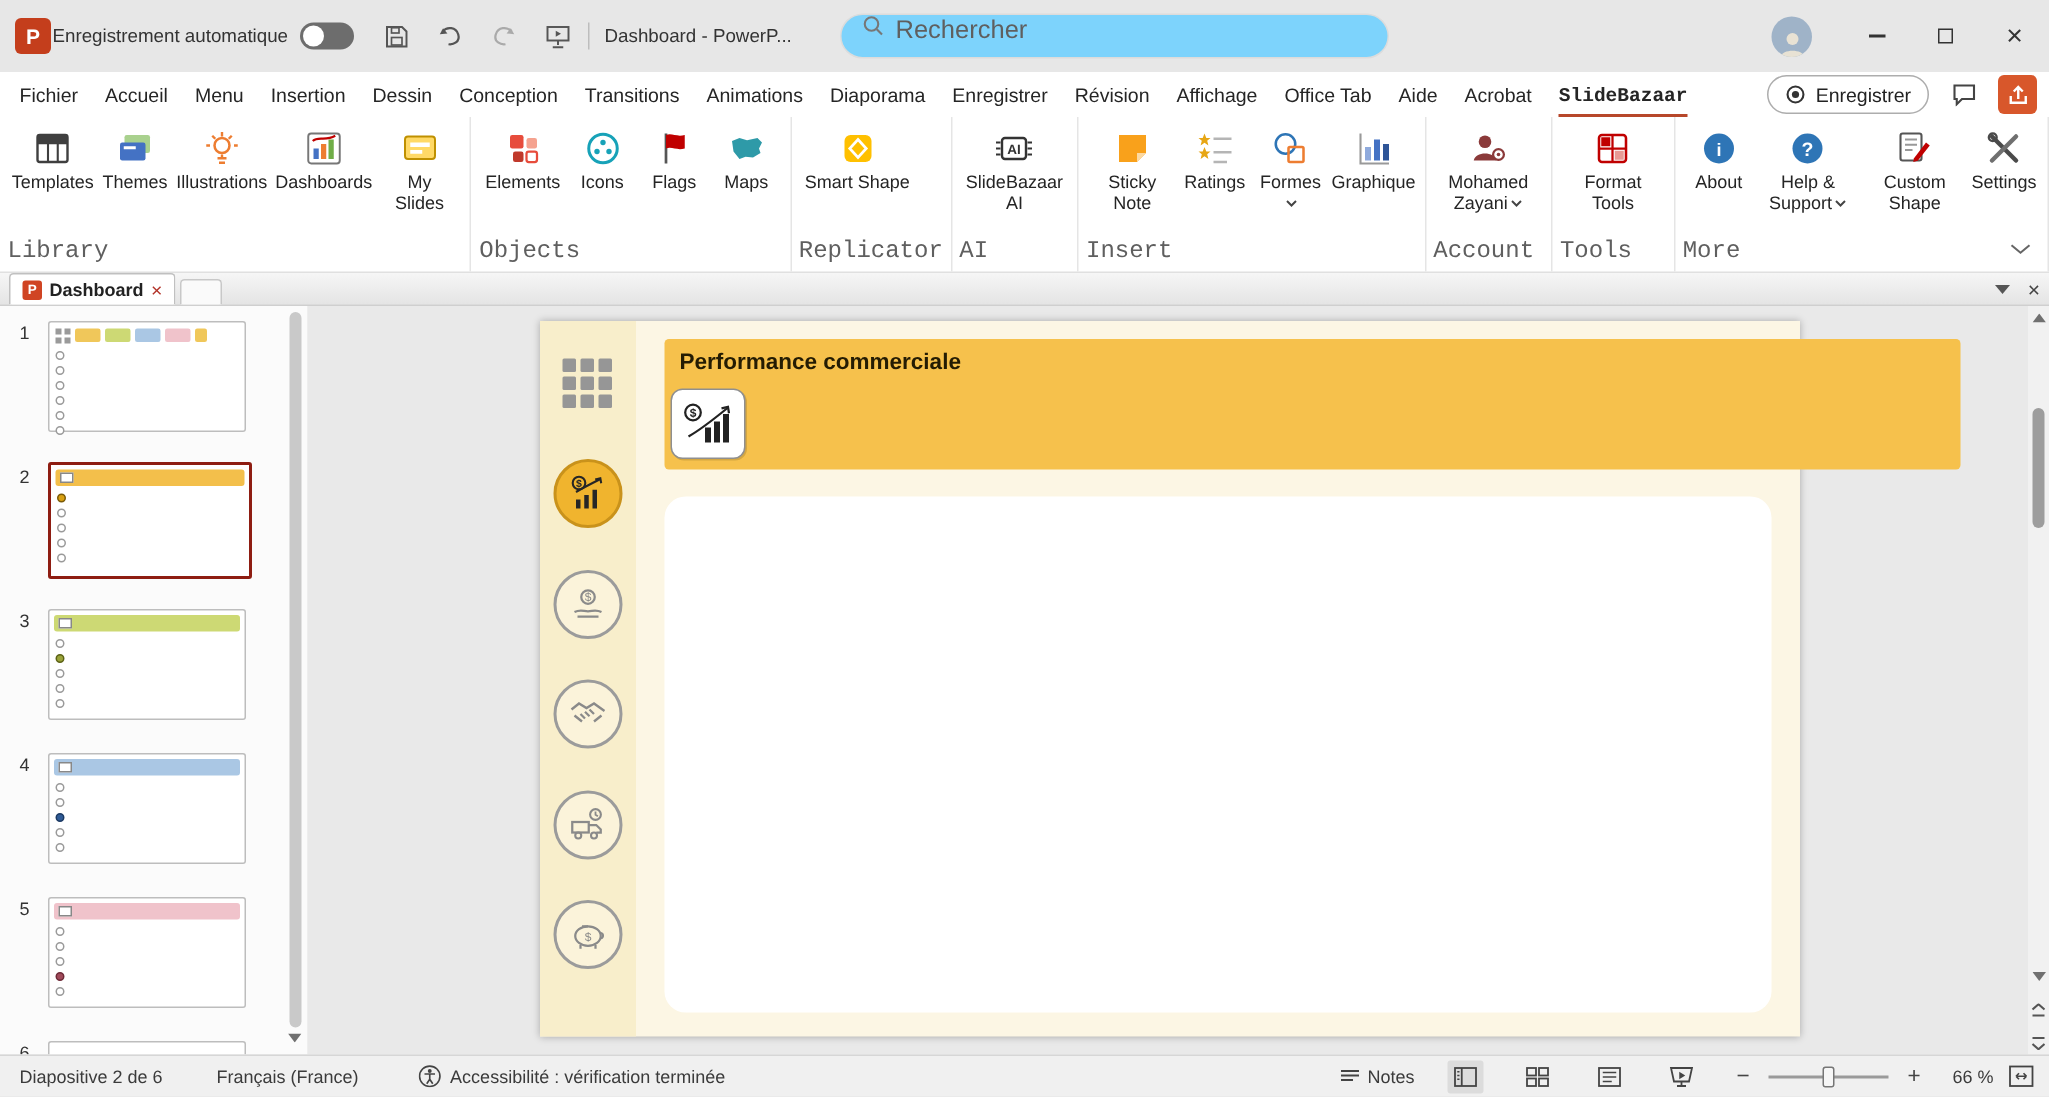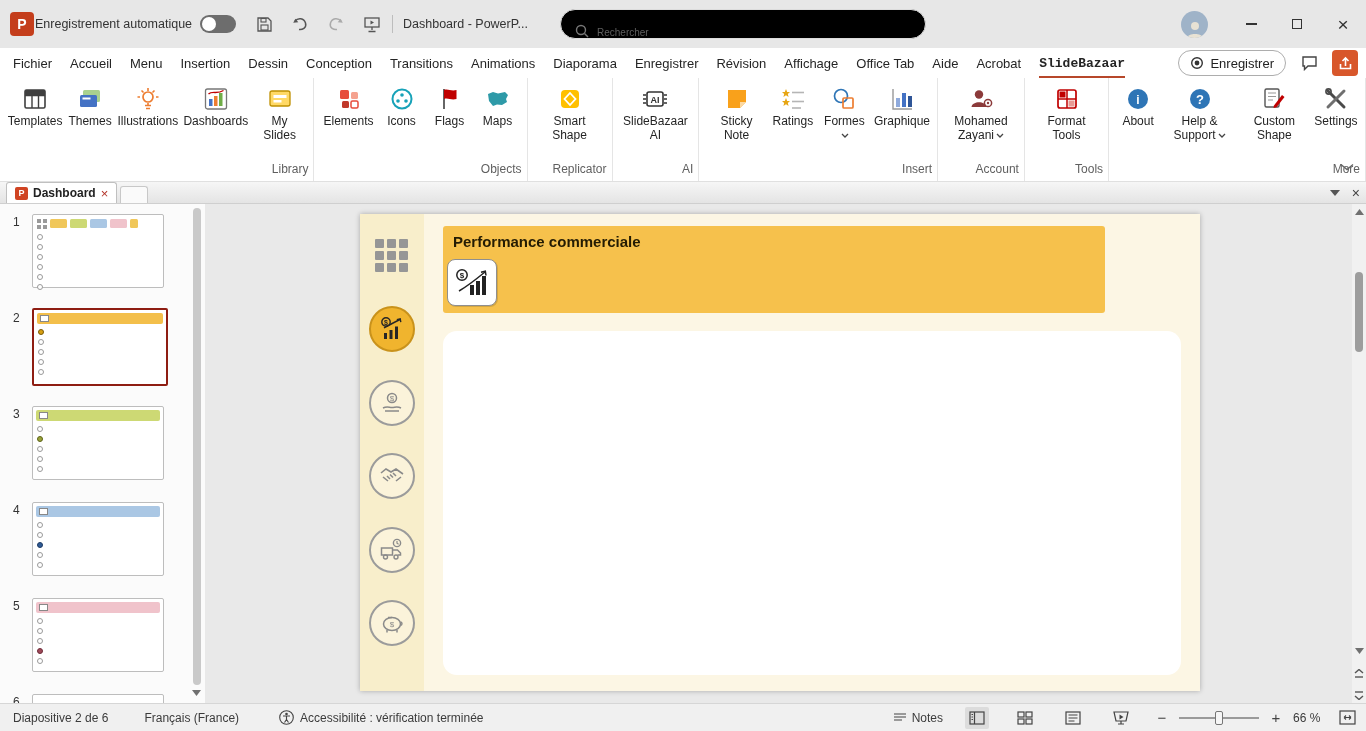--- a/index.html
+++ b/index.html
@@ -11,23 +11,23 @@
   .titlebar { height:48px; background:#e7e7e7; display:flex; align-items:center; position:relative; flex:none; }
   .pp-logo { width:24px; height:24px; background:#c43e1c; border-radius:4px; color:#fff; font-weight:bold;
              font-size:14px; display:flex; align-items:center; justify-content:center; margin-left:10px; }
   .autosave { font-size:12.5px; color:#333; margin-left:1px; }
   .toggle { width:36px; height:18px; background:#6d6d6d; border-radius:9px; margin-left:8px; position:relative; cursor:pointer; }
   .toggle .knob { width:14px; height:14px; border-radius:50%; background:#fff; position:absolute; left:2px; top:2px; }
   .tb-icons { display:flex; align-items:center; gap:16px; margin-left:18px; }
   .tb-icon { width:20px; height:20px; display:flex; align-items:center; justify-content:center; cursor:pointer; }
   .tb-sep { width:1px; height:18px; background:#bdbdbd; margin:0 10px; }
   .doc-title { font-size:12.5px; color:#333; white-space:nowrap; }
-  .searchbox { position:absolute; left:560px; top:9px; width:366px; height:30px; background:#000000;
-               border:1px solid #dcdcdc; border-radius:15px; display:flex; align-items:flex-end; color:#5f5f5f;
-               font-size:10px; cursor:text; }
+  .searchbox { position:absolute; left:560px; top:9px; width:366px; height:30px; background:#7dd3fc;
+               border:1px solid #dcdcdc; border-radius:15px; display:flex; align-items:flex-start; color:#5f5f5f;
+               font-size:17px; cursor:text; }
   .searchbox svg { margin:0 8px 0 14px; }
   .tb-right { position:absolute; right:0; top:0; height:48px; display:flex; align-items:center; }
   .avatar { width:27px; height:27px; border-radius:50%; background:#9fb3c8; overflow:hidden; margin-right:20px;
             display:flex; align-items:flex-end; justify-content:center; cursor:pointer; }
   .winbtn { width:46px; height:48px; display:flex; align-items:center; justify-content:center; cursor:pointer; color:#333; }
   .min-glyph { width:11px; height:2px; background:#333; }
   .max-glyph { width:10px; height:10px; border:1.5px solid #333; }
   .close-glyph { font-size:19px; line-height:1; }
 
   
@@ -44,21 +44,21 @@
                justify-content:center; cursor:pointer; }
 
   
   .ribbon { height:104px; background:#fff; display:flex; position:relative; flex:none; border-bottom:1px solid #e0e0e0; }
   .rgroup { display:flex; flex-direction:column; border-right:1px solid #e5e5e5; padding:3px 5px 0; }
   .rbtns { display:flex; flex:1; align-items:flex-start; }
   .rbtn { min-width:48px; padding:3px 4px 0; display:flex; flex-direction:column; align-items:center; cursor:pointer; border-radius:3px; }
   .ric { height:30px; display:flex; align-items:center; justify-content:center; }
   .rlabel { font-size:12px; line-height:14px; text-align:center; color:#252525; max-width:72px; }
   .rlabel svg { vertical-align:middle; margin-left:2px; }
-  .glabel { margin-top:auto; font-size:12px; color:#5f5f5f; text-align:right; padding:2px 0 5px; }
+  .glabel { margin-top:auto; font-size:16px; color:#5f5f5f; text-align:left; padding:2px 0 5px;font-family:Liberation Mono, monospace; }
   .ribbon-collapse { position:absolute; right:12px; bottom:6px; cursor:pointer; }
 
   
   .tabbar { height:22px; background:linear-gradient(#f6f6f6,#e4e4e4); border-bottom:1px solid #cfcfcf;
             display:flex; align-items:flex-end; position:relative; flex:none; }
   .doctab { height:21px; background:#fff; border:1px solid #c0c0c0; border-bottom:none; border-radius:3px 3px 0 0;
             display:flex; align-items:center; gap:5px; padding:0 8px; margin-left:6px; cursor:pointer; }
   .doctab .mini-pp { width:13px; height:13px; background:#d04423; border-radius:2px; color:#fff; font-size:9px;
                      font-weight:bold; display:flex; align-items:center; justify-content:center; }
   .doctab .tlabel { font-size:12px; font-weight:bold; color:#222; }
@@ -102,21 +102,21 @@
   .canvas { flex:1; background:#e9e9e9; position:relative; min-width:0; }
   .slide { position:absolute; left:155px; top:10px; width:840px; height:477px; background:#fcf6e4;
            box-shadow:0 0 5px rgba(0,0,0,0.28); }
   .strip { position:absolute; left:0; top:0; bottom:0; width:64px; background:#f8eecb; }
   .strip-grid { position:absolute; left:15px; top:25px; width:33px; height:33px; display:grid;
                 grid-template-columns:repeat(3,9px); grid-template-rows:repeat(3,9px); gap:3px; cursor:pointer; }
   .strip-grid span { background:#969696; border-radius:1px; }
   .navcircle { position:absolute; left:9px; width:46px; height:46px; border-radius:50%; border:2px solid #9b9b9b;
                background:#fbf3da; display:flex; align-items:center; justify-content:center; cursor:pointer; }
   .navcircle.active { background:#f0b42e; border-color:#c9921b; }
-  .slide-header { position:absolute; left:83px; top:12px; width:662px; height:87px; background:#f6c14c; border-radius:3px; }
+  .slide-header { position:absolute; left:83px; top:12px; width:864px; height:87px; background:#f6c14c; border-radius:3px; }
   .slide-title { position:absolute; left:10px; top:7px; font-size:15px; font-weight:bold; color:#241c03; }
   .hdr-iconbox { position:absolute; left:4px; top:33px; width:50px; height:47px; background:#fff; border:1px solid #8f8f8f;
                  border-radius:8px; display:flex; align-items:center; justify-content:center; box-shadow:1px 1px 0 #00000022; cursor:pointer; }
   .slide-body { position:absolute; left:83px; top:117px; width:738px; height:344px; background:#fff; border-radius:14px; }
 
   
   .vscroll { width:14px; background:#f1f1f1; position:relative; flex:none; }
   .vthumb { position:absolute; left:3px; top:68px; width:8px; height:80px; background:#9d9d9d; border-radius:4px; }
   .varrow { position:absolute; left:0; width:14px; height:16px; display:flex; align-items:center; justify-content:center; cursor:pointer; }
 
@@ -130,21 +130,21 @@
   .sb-right { position:absolute; right:10px; display:flex; align-items:center; }
   .sb-notes { display:flex; align-items:center; gap:5px; cursor:pointer; margin-right:22px; }
   .sb-views { display:flex; align-items:center; gap:24px; margin-right:22px; }
   .viewbtn { width:24px; height:22px; display:flex; align-items:center; justify-content:center; cursor:pointer; border-radius:2px; }
   .viewbtn.active { background:#dcdcdc; }
   .zoomctl { display:flex; align-items:center; gap:10px; }
   .zbtn { font-size:15px; color:#444; width:14px; text-align:center; cursor:pointer; }
   .zslider { width:80px; height:16px; position:relative; cursor:pointer; }
   .ztrack { position:absolute; left:0; right:0; top:7px; height:2px; background:#9a9a9a; }
   .zthumb { position:absolute; left:36px; top:1px; width:8px; height:14px; background:#f6f6f6; border:1px solid #767676; border-radius:2px; }
-  .zpct { width:36px; cursor:pointer; }
+  .zpct { width:36px; text-align:right; cursor:pointer; }
 </style>
 </head>
 <body>
 
 <div class="app">
 
   <div class="titlebar">
     <div class="pp-logo">P</div>
     <span class="autosave">Enregistrement automatique</span>
     <div class="toggle">

